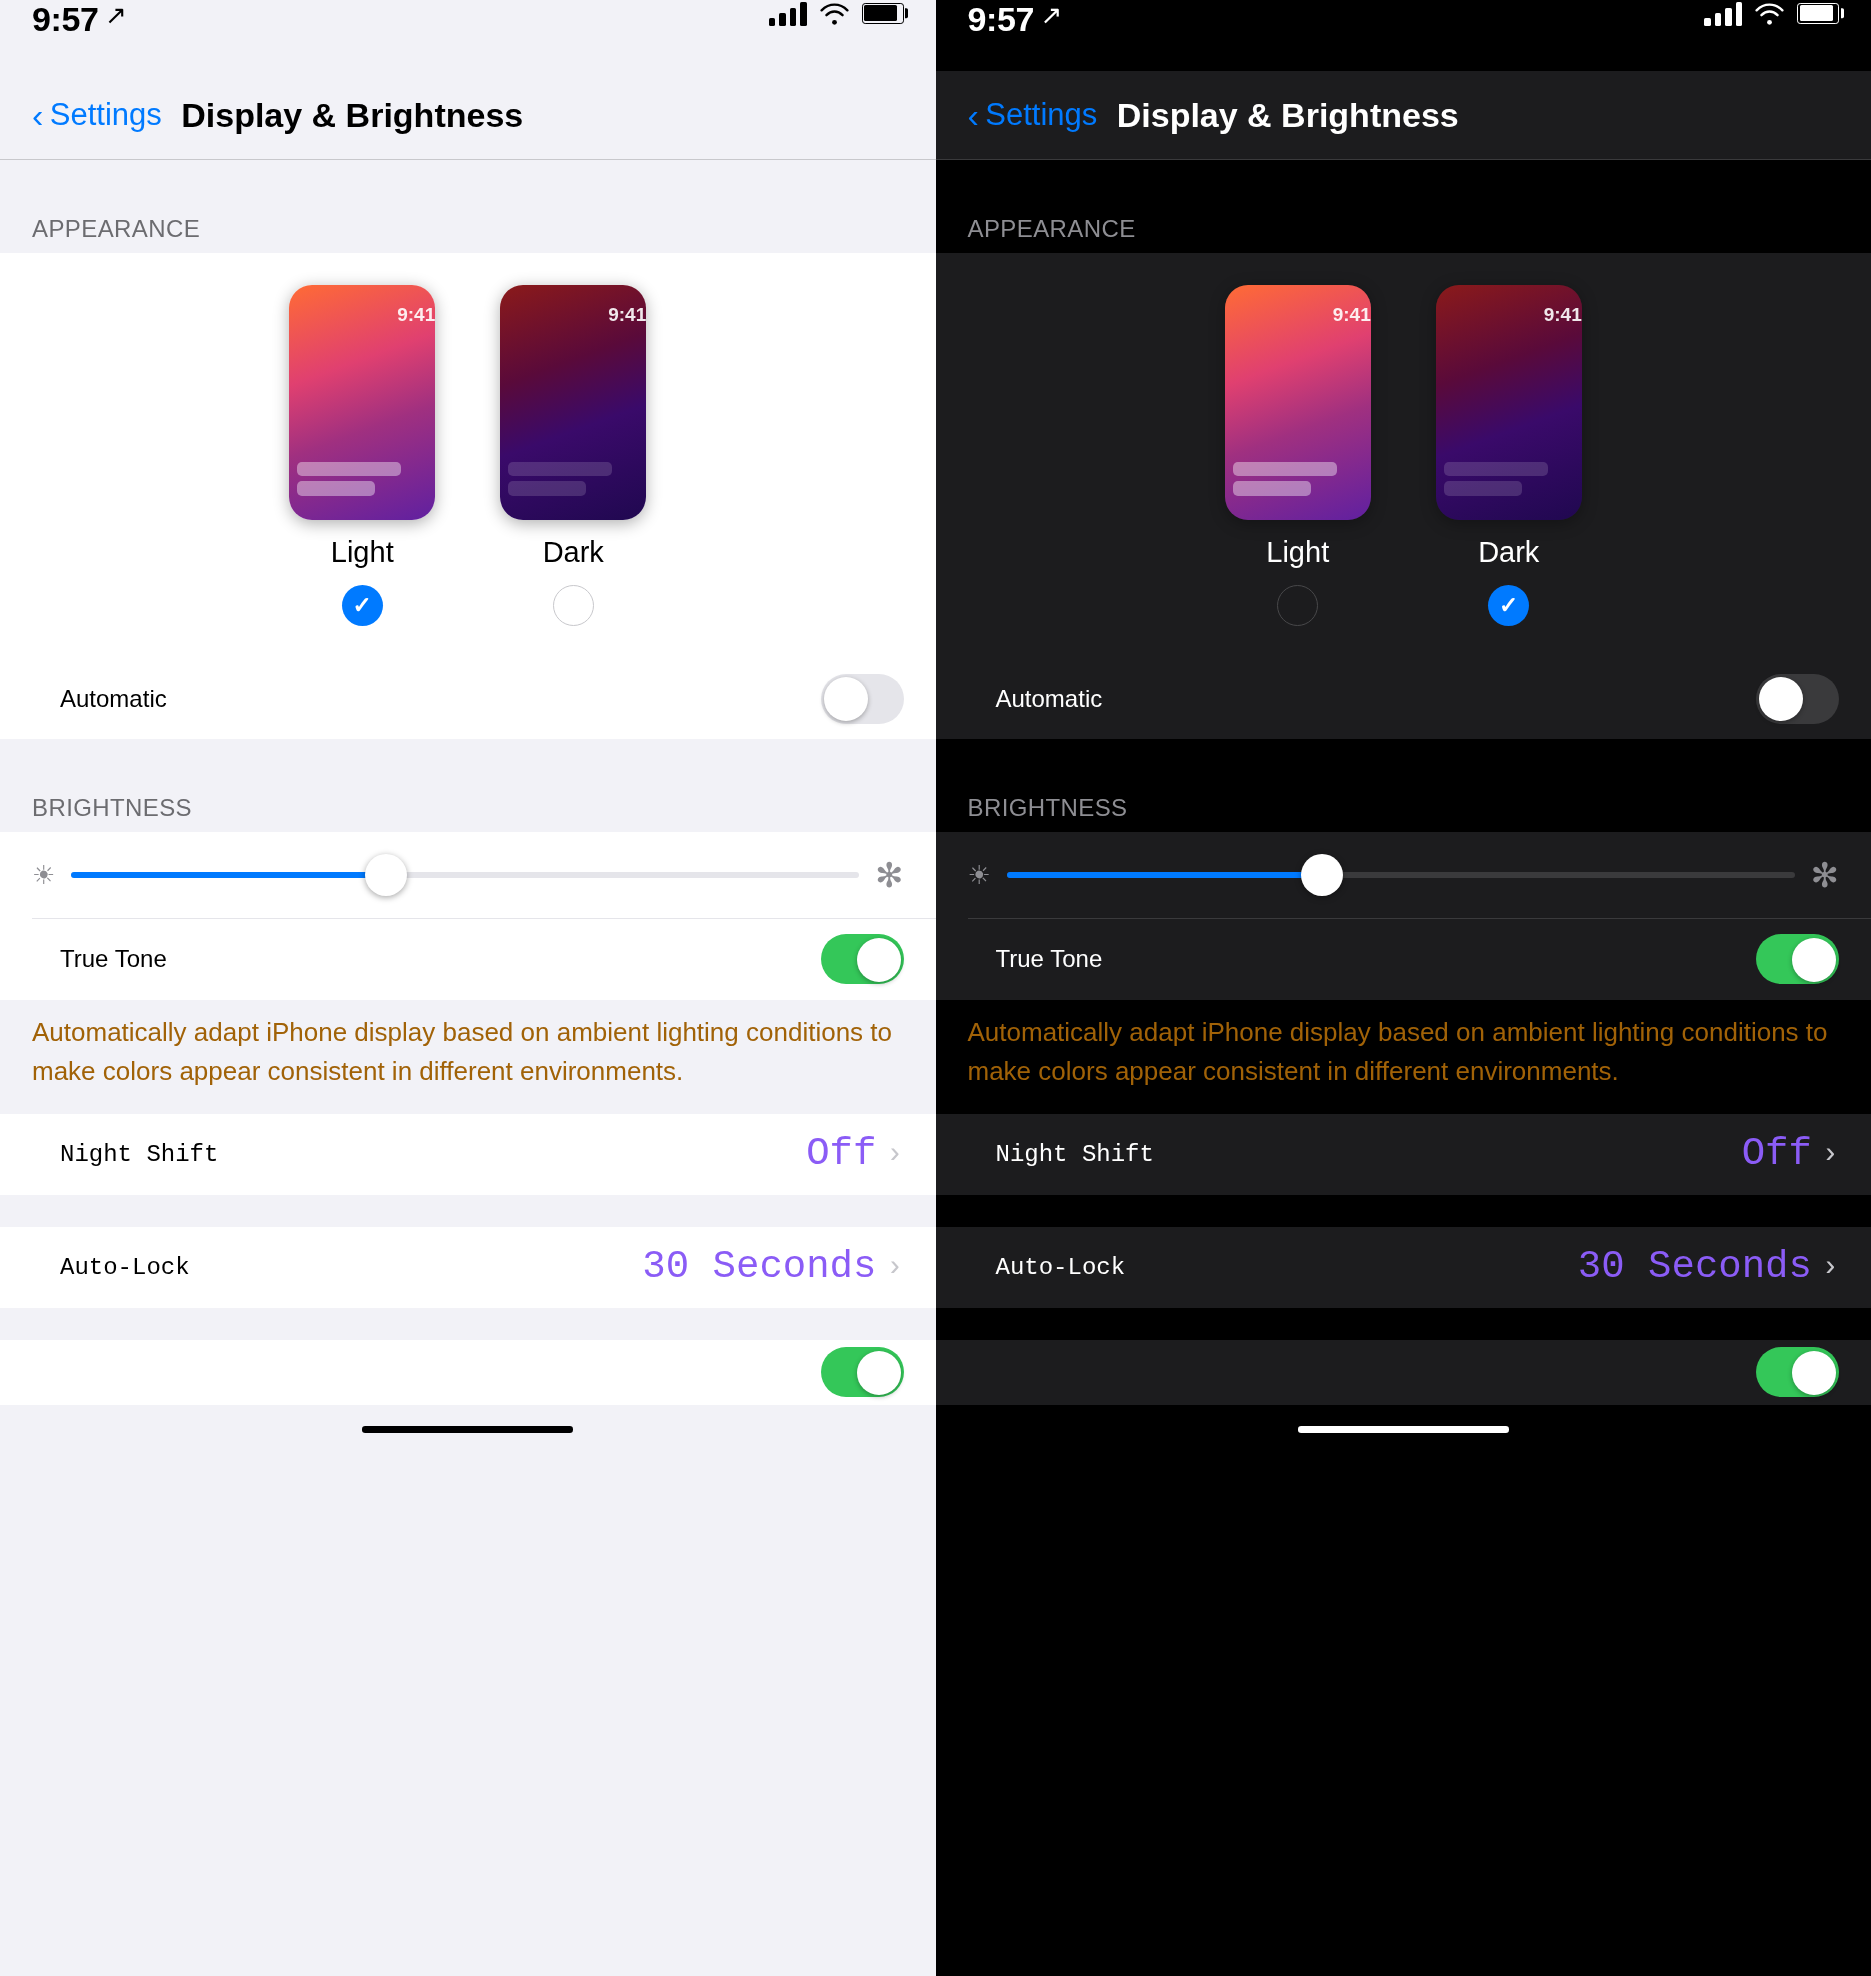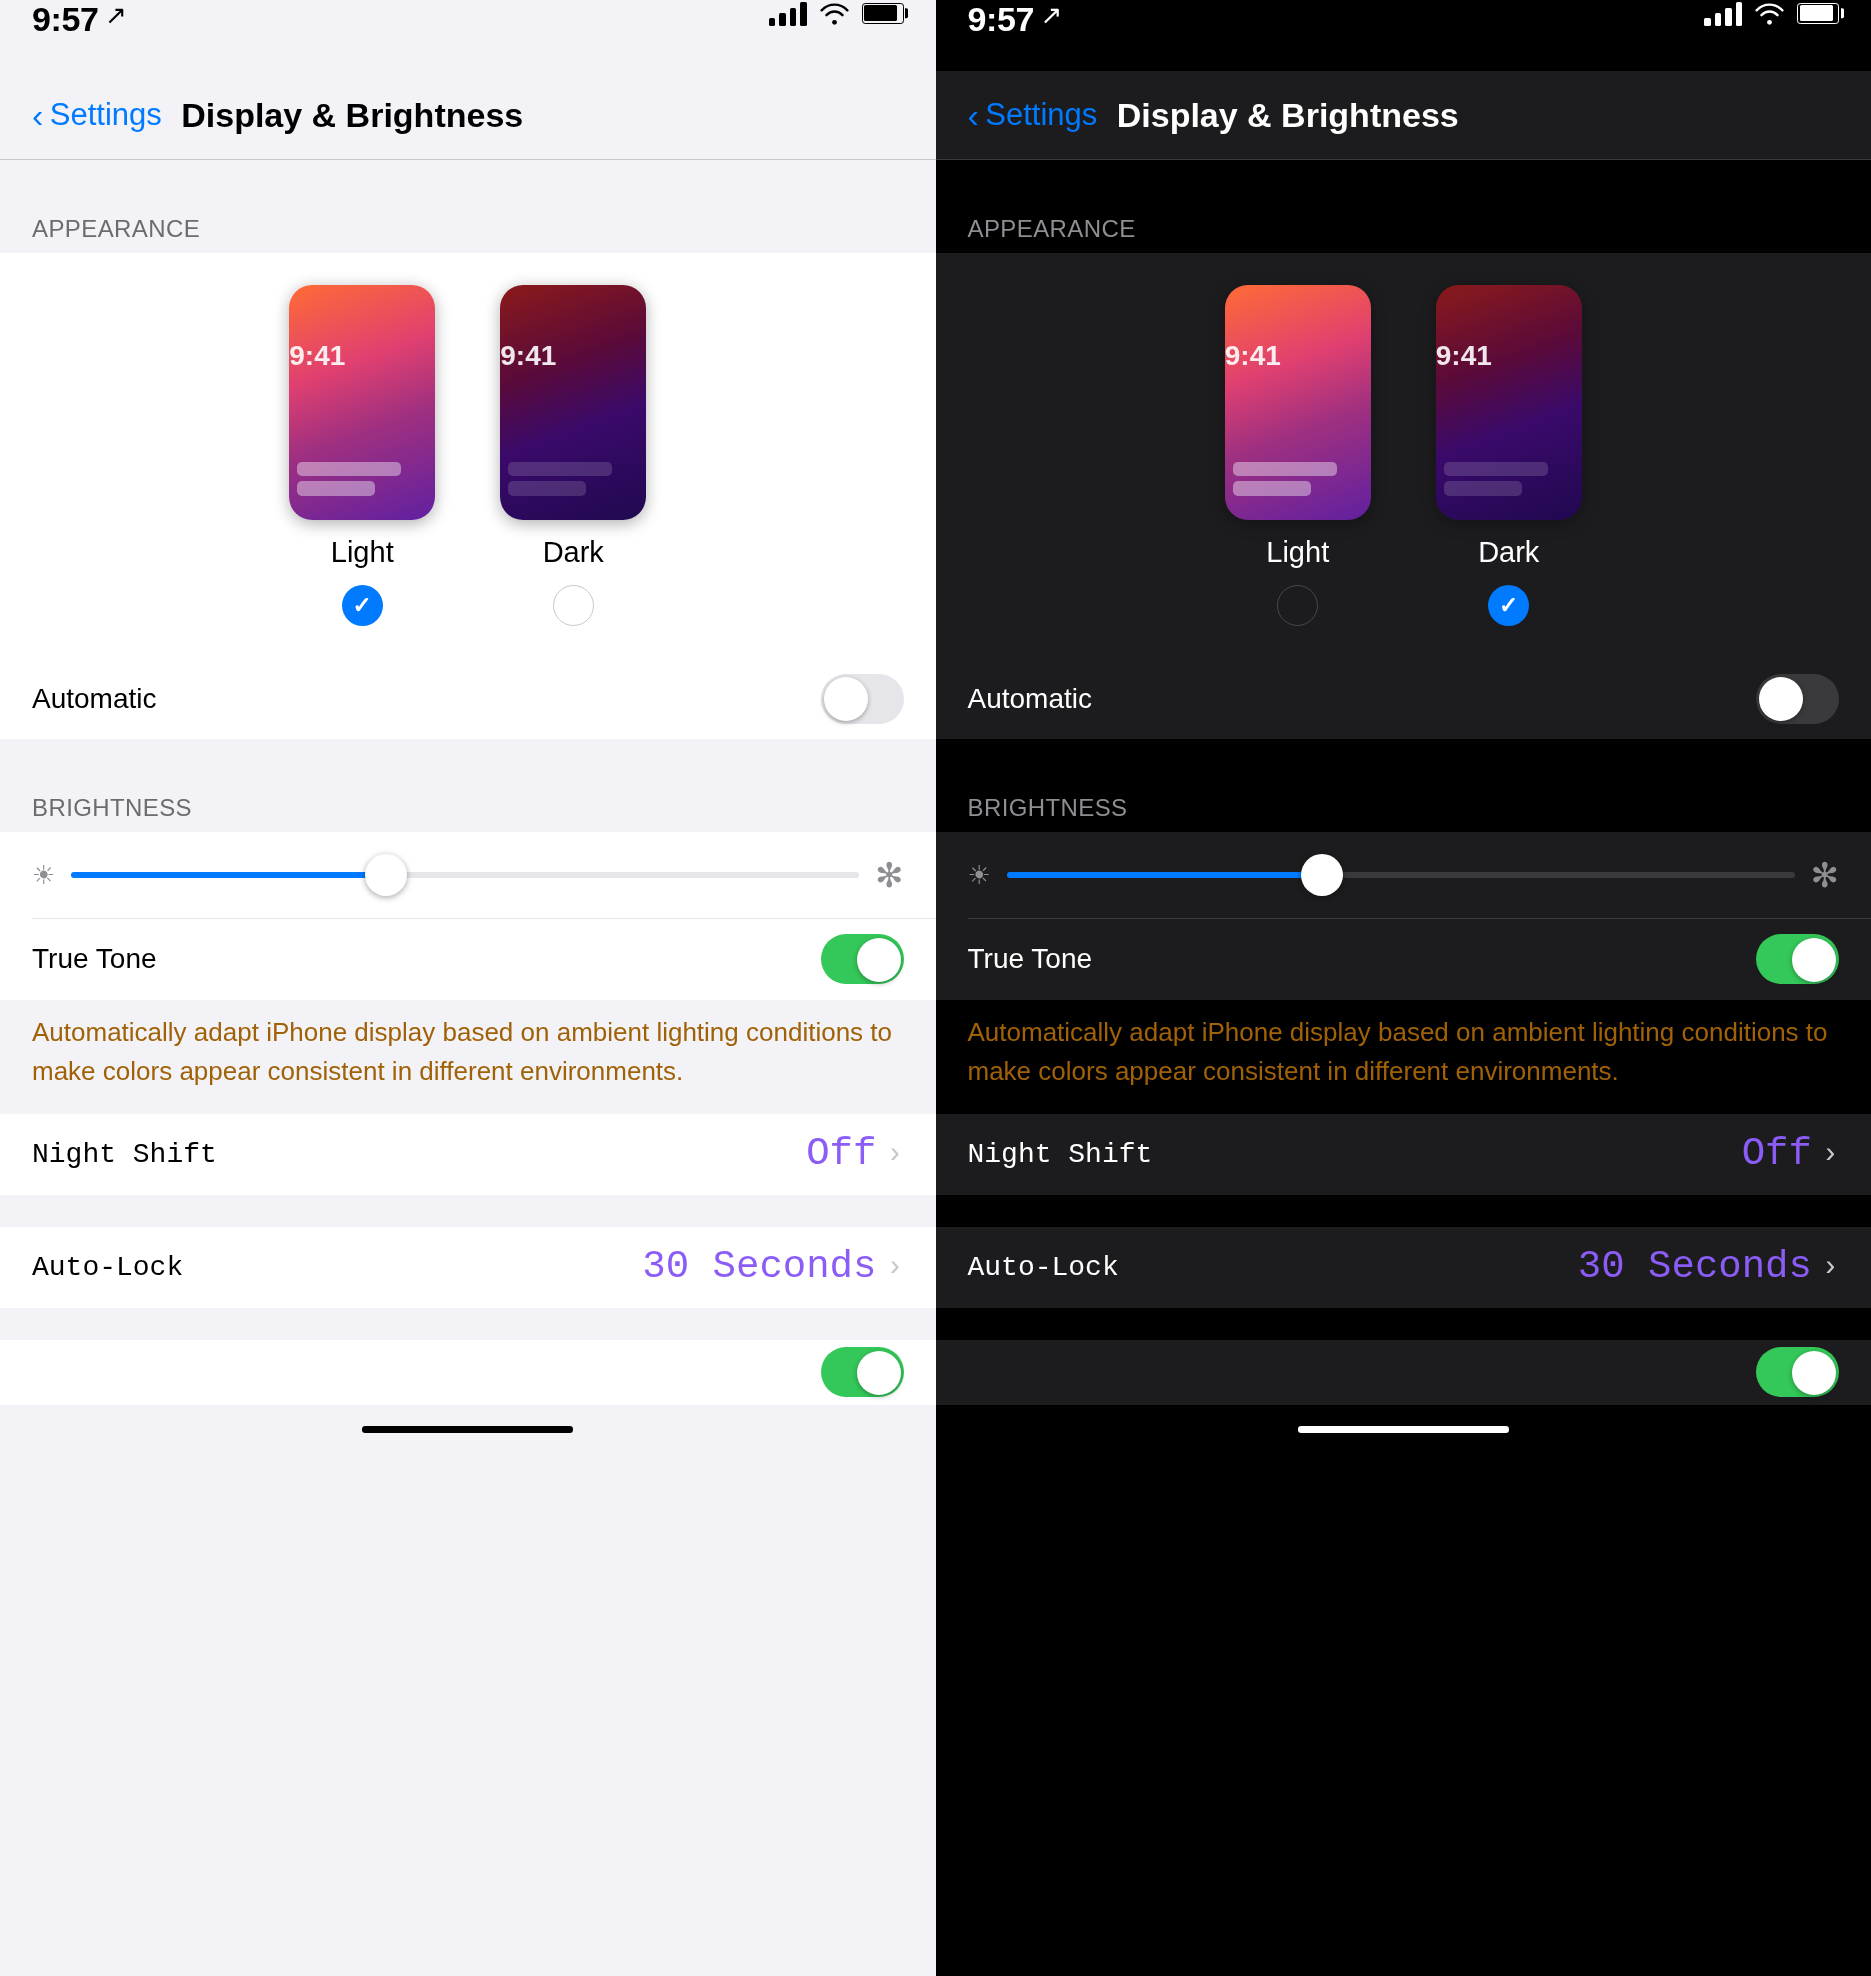--- a/index.html
+++ b/index.html
@@ -204,25 +204,24 @@
       width: 100%;
       height: 100%;
       position: relative;
     }
 
     .phone-time-text {
       position: absolute;
       top: 19.4px;
       left: 0;
       right: 0;
-      text-align: left;
-      font-size: 28px;
+      text-align: right;
+      font-size: 19px;
       font-weight: 600;
       color: rgba(255,255,255,0.9);
-      margin-top: 36px;
     }
 
     .phone-widgets {
       position: absolute;
       bottom: 24px;
       left: 8px;
       right: 8px;
       display: flex;
       flex-direction: column;
       gap: 4.9px;
@@ -285,22 +284,23 @@
     .settings-row {
       display: flex;
       align-items: center;
       padding: 0 32px;
       min-height: 81px;
     }
     .panel-light .settings-row { background: #fff; }
     .panel-dark .settings-row { background: #1c1c1e; }
 
     .row-label {
-      font-size: 28px;
+      font-size: 24px;
       flex: 1;
+      margin-left: 28px;
     }
     .panel-light .row-label { color: #000; }
     .panel-dark .row-label { color: #fff; }
 
     .row-value {
       font-size: 39px;
       color: #8b5cf6;
       margin-right: 9.7px;
     }
 

